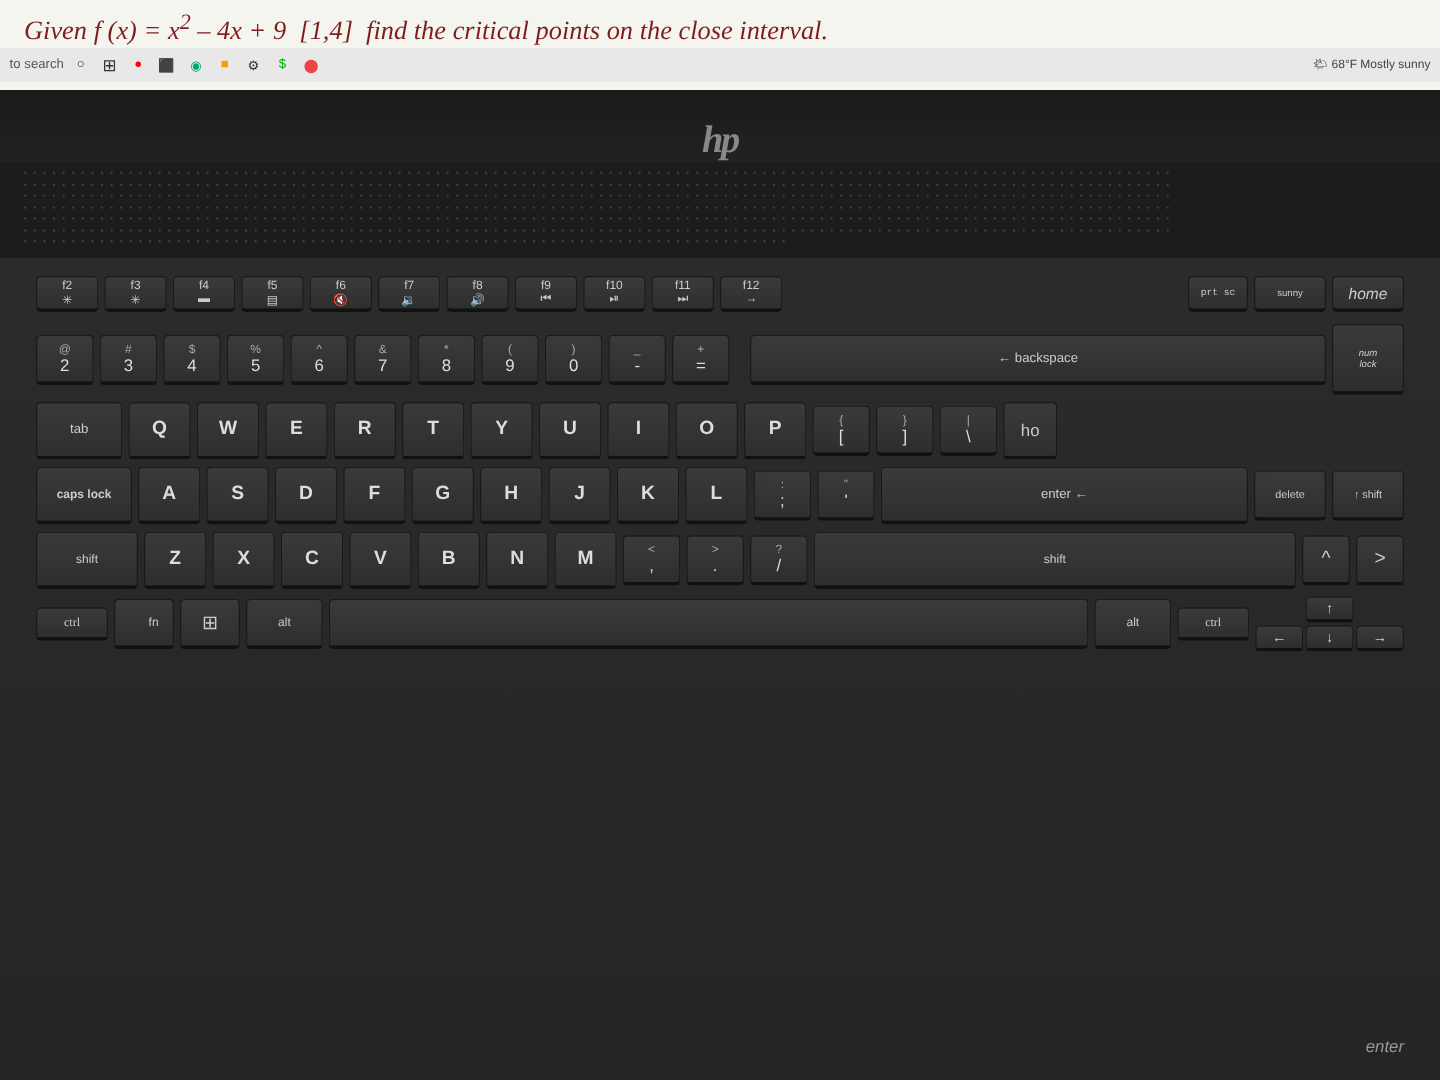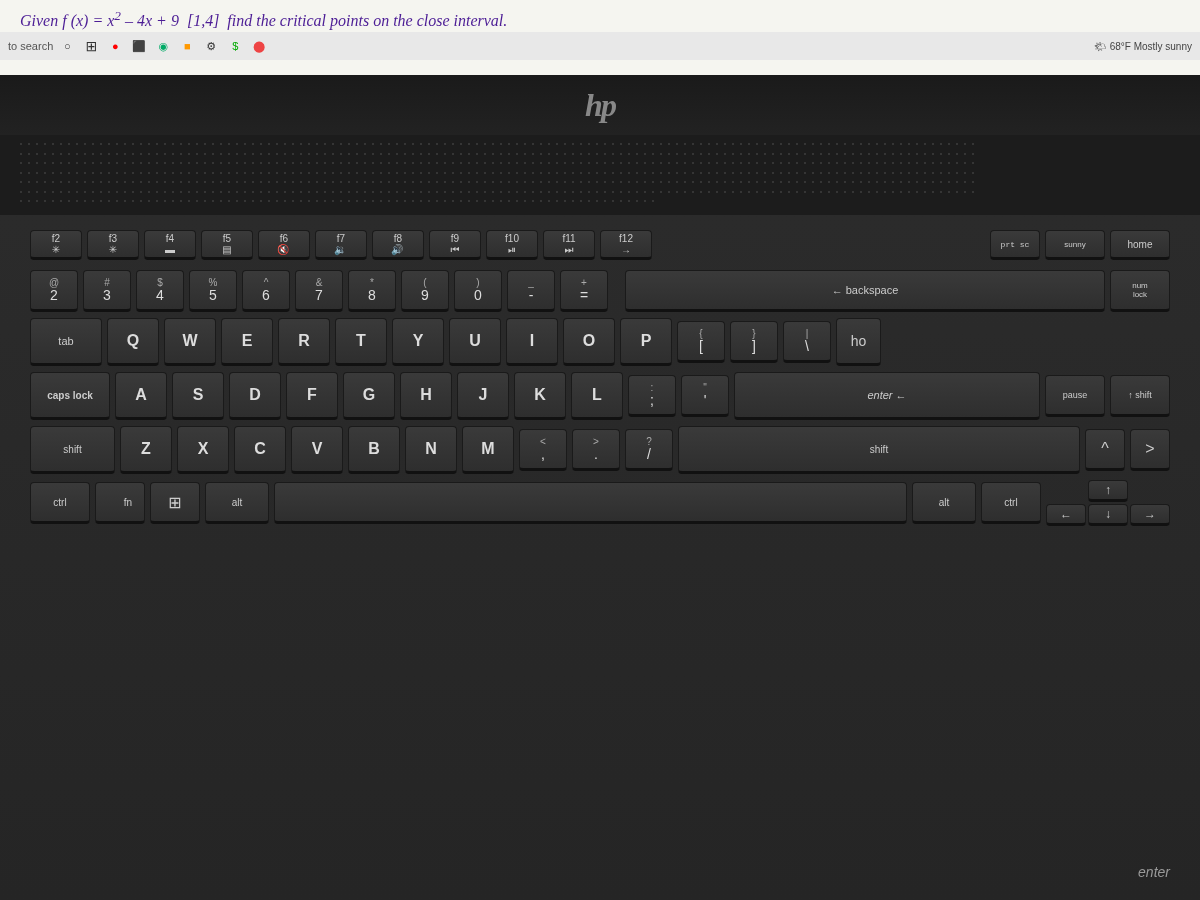--- a/index.html
+++ b/index.html
@@ -16,23 +16,23 @@
     .screen-area {
       width: 100%;
       height: 75px;
       background: #f5f5f0;
       position: relative;
       display: flex;
       flex-direction: column;
     }
 
     .math-text {
-      font-size: 16px;
+      font-size: 22px;
       padding: 8px 20px 2px 20px;
-      color: #4c1d95;
+      color: #7f1d1d;
       font-style: italic;
       font-family: 'Times New Roman', serif;
     }
 
     .taskbar {
       height: 28px;
       background: #e8e8e8;
       display: flex;
       align-items: center;
       padding: 0 8px;
@@ -81,21 +81,21 @@
       flex-direction: column;
       align-items: center;
     }
 
     
     .screen-bezel-bottom {
       width: 100%;
       height: 60px;
       background: linear-gradient(180deg, #1a1a1a 0%, #222 100%);
       display: flex;
-      align-items: center;
+      align-items: flex-end;
       justify-content: center;
     }
 
     .hp-logo {
       color: #888;
       font-size: 32px;
       font-style: italic;
       font-weight: bold;
       letter-spacing: -2px;
       font-family: 'Times New Roman', serif;
@@ -234,22 +234,23 @@
     }
 
     .shift-right {
       width: 120px;
       height: 48px;
       font-size: 10px;
     }
 
     .ctrl-key {
       width: 60px;
-      height: 42px;
+      height: 28px;
       font-size: 10px;
+      font-family: Liberation Serif, serif;
     }
 
     .fn-bottom-key {
       width: 50px;
       height: 42px;
       font-size: 10px;
       padding-left: 16px;
     }
 
     .win-key {
@@ -278,28 +279,30 @@
     }
 
     .delete-key {
       height: 30px;
       font-size: 8px;
       min-width: 60px;
     }
 
     .home-key {
       height: 30px;
-      font-size: 10px;
+      font-size: 13px;
       min-width: 60px;
+      font-style: italic;
     }
 
     .numlock-key {
-      height: 42px;
+      height: 59px;
       font-size: 8px;
       min-width: 50px;
+      font-style: italic;
     }
 
     
     .top-special-row {
       display: flex;
       justify-content: flex-end;
       gap: 5px;
       margin-bottom: 2px;
     }
 
@@ -1307,24 +1310,24 @@
       <div class="key alpha-key">K</div>
       <div class="key alpha-key">L</div>
       <div class="key num-key" style="width:48px;">
         <span class="top-char">:</span>
         <span class="bottom-char">;</span>
       </div>
       <div class="key num-key" style="width:48px;">
         <span class="top-char">"</span>
         <span class="bottom-char">'</span>
       </div>
-      <div class="key enter-key" style="flex:1;font-style:italic;">
+      <div class="key enter-key" style="flex:1;">
         <span>enter ←</span>
       </div>
-      <div class="key" style="width:60px;height:42px;font-size:9px;">pause</div>
+      <div class="key" style="width:60px;height:42px;font-size:9px;">delete</div>
       <div class="key" style="width:60px;height:42px;font-size:9px;">↑ shift</div>
     </div>
 
     <div class="alpha-row">
       <div class="key shift-left" style="font-size:10px;width:85px;height:48px;">shift</div>
       <div class="key alpha-key">Z</div>
       <div class="key alpha-key">X</div>
       <div class="key alpha-key">C</div>
       <div class="key alpha-key">V</div>
       <div class="key alpha-key">B</div>

